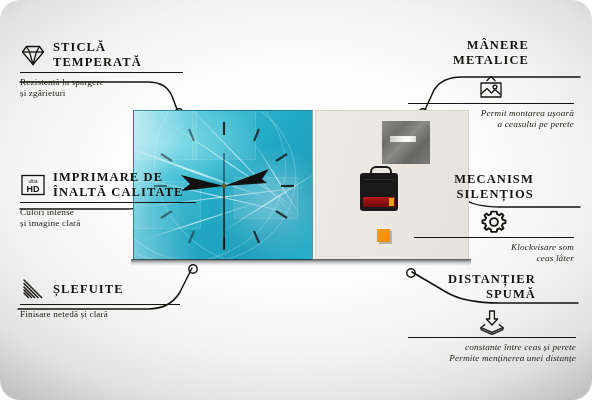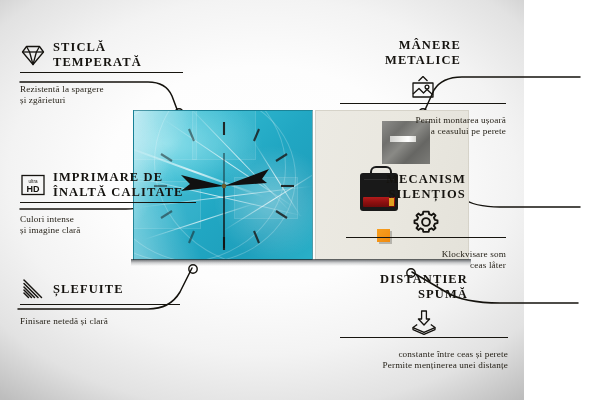--- a/index.html
+++ b/index.html
@@ -2,23 +2,24 @@
 <html><head>
 <meta charset="utf-8">
 <style>
   html,body{margin:0;padding:0;}
   body{
     width:600px;height:400px;overflow:hidden;
     font-family:"Liberation Serif", serif;
     background:#ffffff;
   }
   #stage{
-    position:relative;width:524px;height:400px;
+    position:relative;width:592px;height:400px;
     background:
       radial-gradient(ellipse 78% 72% at 50% 44%, #ffffff 0%, #fdfdfd 38%, #f3f3f3 62%, #e2e2e2 82%, #bdbdbd 100%);
+    border-radius: 20px;
   }
 
   
   #wires{position:absolute;left:0;top:0;width:600px;height:400px;}
 
   
   .feat{position:absolute;}
   .feat .head{display:flex;align-items:center;gap:7px;}
   .feat.right .head{flex-direction:column;justify-content:flex-end;}
   .feat .titles{
@@ -33,25 +34,25 @@
   .feat.left .titles{text-align:left;}
   .feat.right .titles{text-align:right;}
   .feat .rule{
     height:0;border-top:1.3px solid #17150f;margin-top:2px;
   }
   .feat .sub{
     font-family:"Liberation Serif", serif;
     font-size:9.2px;
     color:#262219;
     line-height:11.2px;
-    margin-top:11px;
+    margin-top:4px;
     letter-spacing:.15px;
   }
   .feat.left .sub{text-align:left;}
-  .feat.right .sub{text-align:right;}
+  .feat.right .sub{text-align:right;font-style:italic;}
 
   .ic{width:26px;height:26px;flex:0 0 26px;display:block;}
   .ic svg{display:block;width:26px;height:26px;}
 
   
   #product{position:absolute;left:133px;top:110px;width:336px;height:158px;}
 
   #clockpanel{
     position:absolute;left:0;top:0;width:180px;height:150px;
     background:

